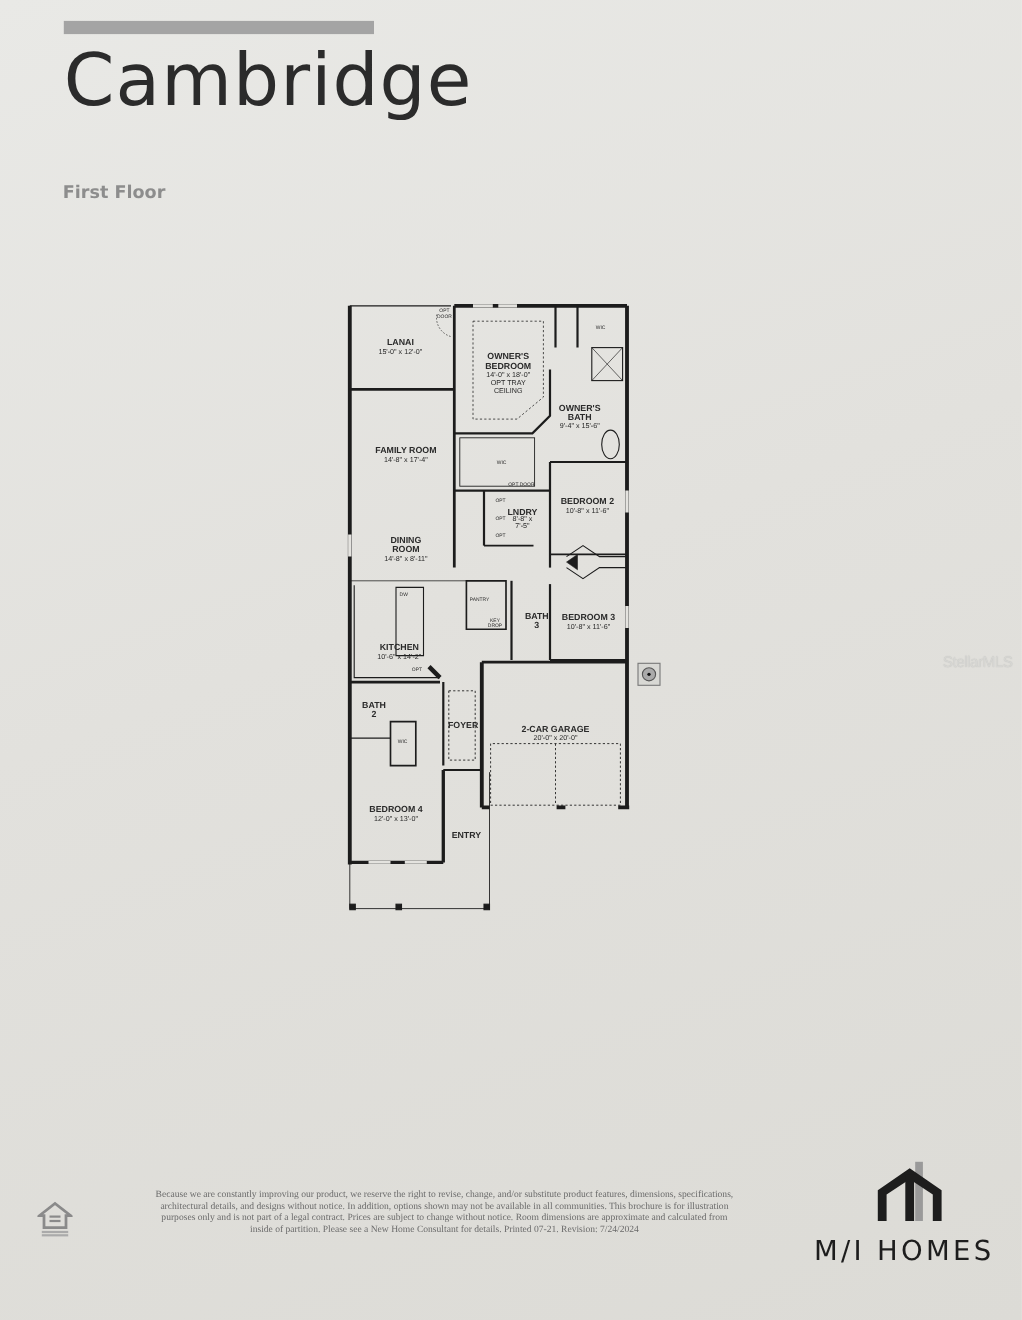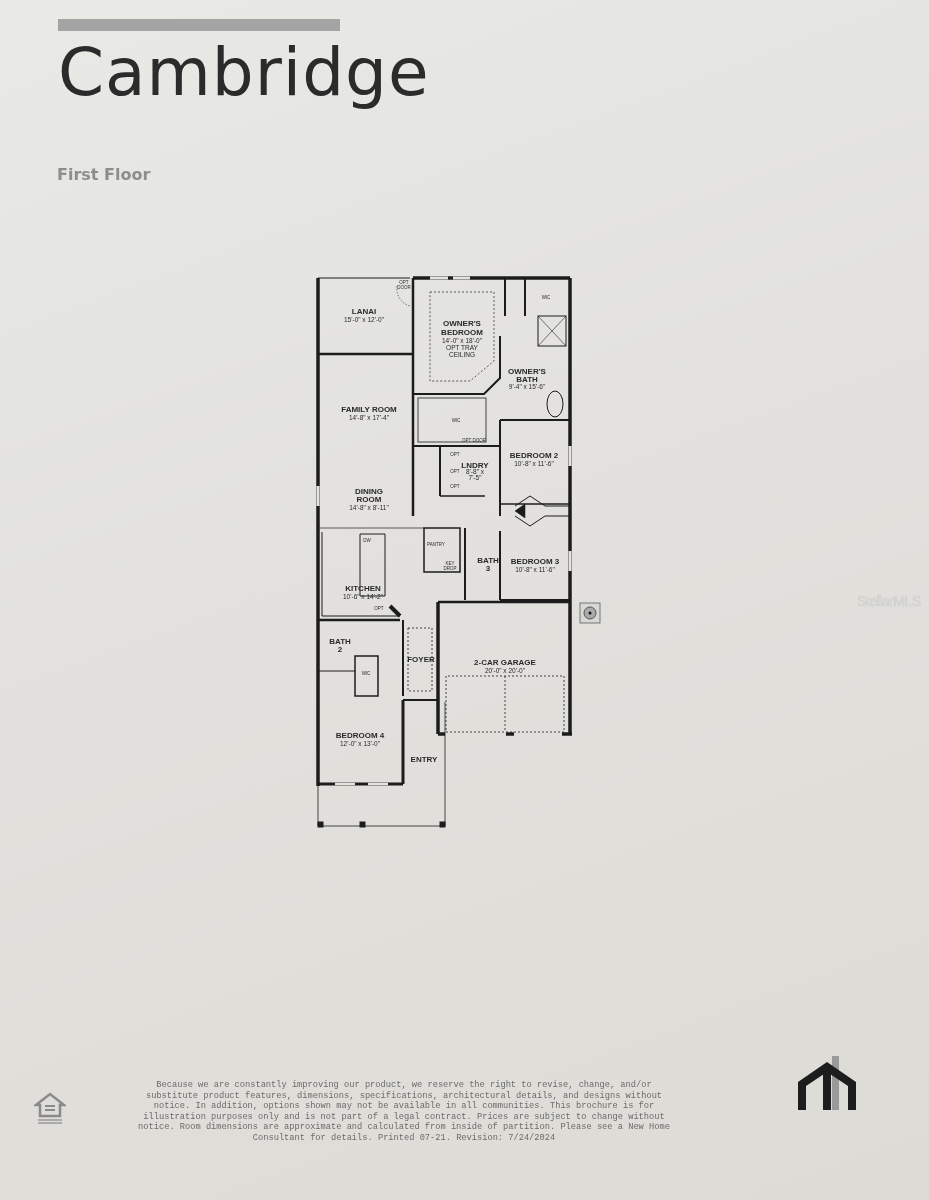--- a/index.html
+++ b/index.html
@@ -28,21 +28,21 @@
   .room-dim { font-size: 6.5px; }
   .tiny { font-size: 4.5px; }
   .watermark {
     position: absolute; left: 857px; top: 593px;
     font-family: "Liberation Sans", sans-serif; font-size: 14px;
     color: #d6d6d3; letter-spacing: -0.5px;
     text-shadow: 0 0 1px #bdbdb9;
   }
   .legal {
     position: absolute; left: 136px; top: 1080px; width: 536px;
-    text-align: center; font-family: Liberation Mono, monospace;
+    text-align: center; font-family: Liberation Serif, serif;
     font-size: 8.7px; line-height: 10.6px; color: #6b6b6b;
   }
   .eho { position: absolute; left: 34px; top: 1092px; width: 32px; height: 34px; }
   .logo-mark { position: absolute; left: 796px; top: 1056px; width: 66px; height: 56px; }
   .logo-text {
     position: absolute; left: 740px; top: 1122px;
     font-family: "DejaVu Sans", sans-serif; font-size: 25px; letter-spacing: 3px;
     color: #1d1d1d; white-space: nowrap;
   }
 </style>
@@ -213,13 +213,14 @@
     <rect x="4" y="30" width="24" height="2" fill="#aaa"></rect>
   </svg>
 
   <div class="legal">Because we are constantly improving our product, we reserve the right to revise, change, and/or substitute product features, dimensions, specifications, architectural details, and designs without notice. In addition, options shown may not be available in all communities. This brochure is for illustration purposes only and is not part of a legal contract. Prices are subject to change without notice. Room dimensions are approximate and calculated from inside of partition. Please see a New Home Consultant for details. Printed 07-21. Revision: 7/24/2024</div>
 
   <svg class="logo-mark" viewBox="0 0 66 56" xmlns="http://www.w3.org/2000/svg">
     <rect x="36" y="0" width="7" height="54" fill="#9a9a9a"></rect>
     <path d="M2 26 L31 6 L60 26 L60 54 L52 54 L52 30 L31 16 L10 30 L10 54 L2 54 Z" fill="#1d1d1d"></path>
     <rect x="27" y="12" width="8" height="42" fill="#1d1d1d"></rect>
   </svg>
+  <div class="logo-text">M/I HOMES</div>
 </div>
 
 </body></html>

